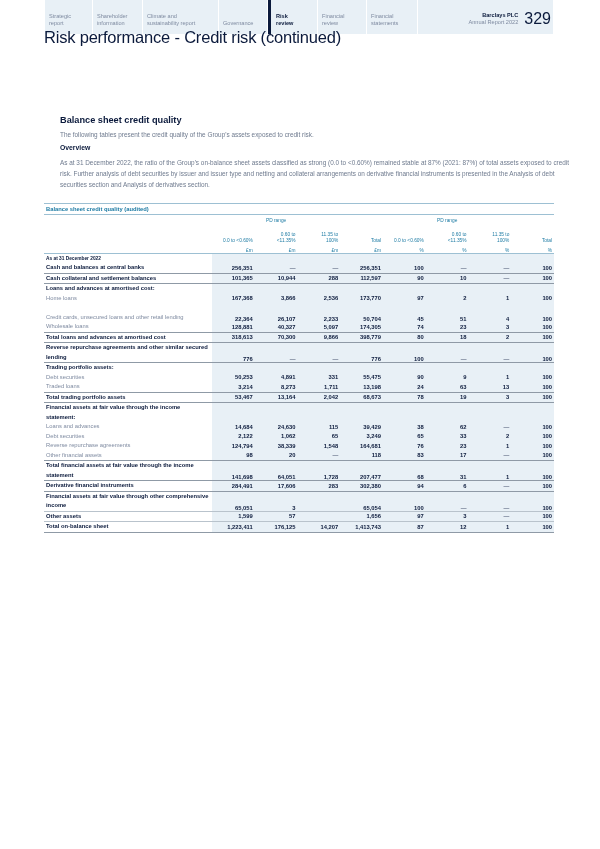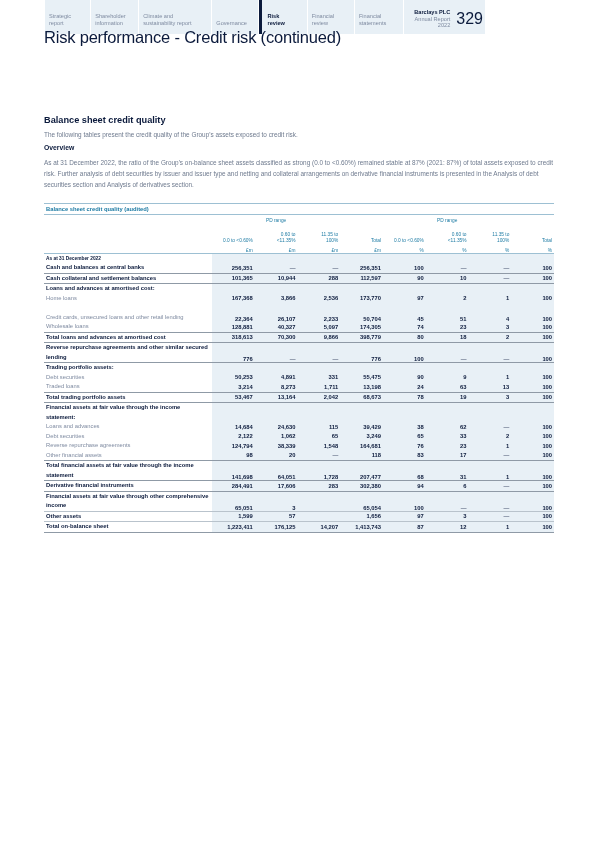--- a/index.html
+++ b/index.html
@@ -1,35 +1,35 @@
 <!DOCTYPE html>
 <html><head>
 <meta charset="utf-8">
 <style>
   * { box-sizing: border-box; margin: 0; padding: 0; }
   html, body { width: 600px; height: 849px; background: #ffffff; overflow: hidden; }
   body { font-family: "Liberation Sans", "DejaVu Sans", sans-serif; color: #0b1a3c; position: relative; }
 
   
-  .nav { position: absolute; top: 0; left: 45px; width: 440px; height: 34px; background: #e8f0f6; display: flex; }
+  .nav { position: absolute; top: 0; left: 45px; width: 508px; height: 34px; background: #e8f0f6; display: flex; }
   .nav-tab { position: relative; height: 34px; padding: 13px 0 0 4px; font-size: 5.6px; line-height: 6.6px; color: #7e8aa0; border-right: 1px solid #ffffff; }
   .nav-tab.active { color: #0b1a3c; font-weight: bold; }
   .nav-tab.active::before { content: ""; position: absolute; left: 0; top: 0; width: 3px; height: 34px; background: #0b1a3c; }
   .nav-tab.active { padding-left: 8px; }
   .nav-brand { margin-left: auto; display: flex; align-items: center; padding-right: 2px; }
   .nav-brand-text { text-align: right; font-size: 5.6px; line-height: 6.6px; margin-right: 6px; padding-top: 4px; }
   .nav-brand-name { font-weight: bold; color: #0b1a3c; }
   .nav-brand-sub { color: #7e8aa0; }
   .page-num { font-size: 16px; color: #0b1a3c; padding-top: 4px; }
 
   
   .page-title { position: absolute; top: 28px; left: 44px; font-size: 16.5px; color: #0b1a3c; font-weight: normal; letter-spacing: -0.2px; }
 
   
-  .section { position: absolute; left: 44px; width: 510px; }
+  .section { position: absolute; left: 60px; width: 510px; }
   .h2 { top: 115px; font-size: 9.2px; font-weight: bold; color: #0b1a3c; }
   .intro { top: 131px; font-size: 6.4px; color: #6e7a8e; }
   .h3 { top: 144px; font-size: 6.8px; font-weight: bold; color: #0b1a3c; }
   .para { top: 157px; font-size: 6.4px; line-height: 11px; color: #6e7a8e; }
 
   
   .tbl-wrap { position: absolute; left: 44px; top: 203px; width: 510px; }
   .tbl-caption { border-top: 1.5px solid #9dc0d3; border-bottom: 1px solid #9dc0d3; height: 12px; font-size: 5.8px; font-weight: bold; color: #1d7ba4; padding: 2px 0 0 2px; }
   table { width: 510px; border-collapse: collapse; table-layout: fixed; font-size: 5.8px; }
   col.c-label { width: 168px; }

